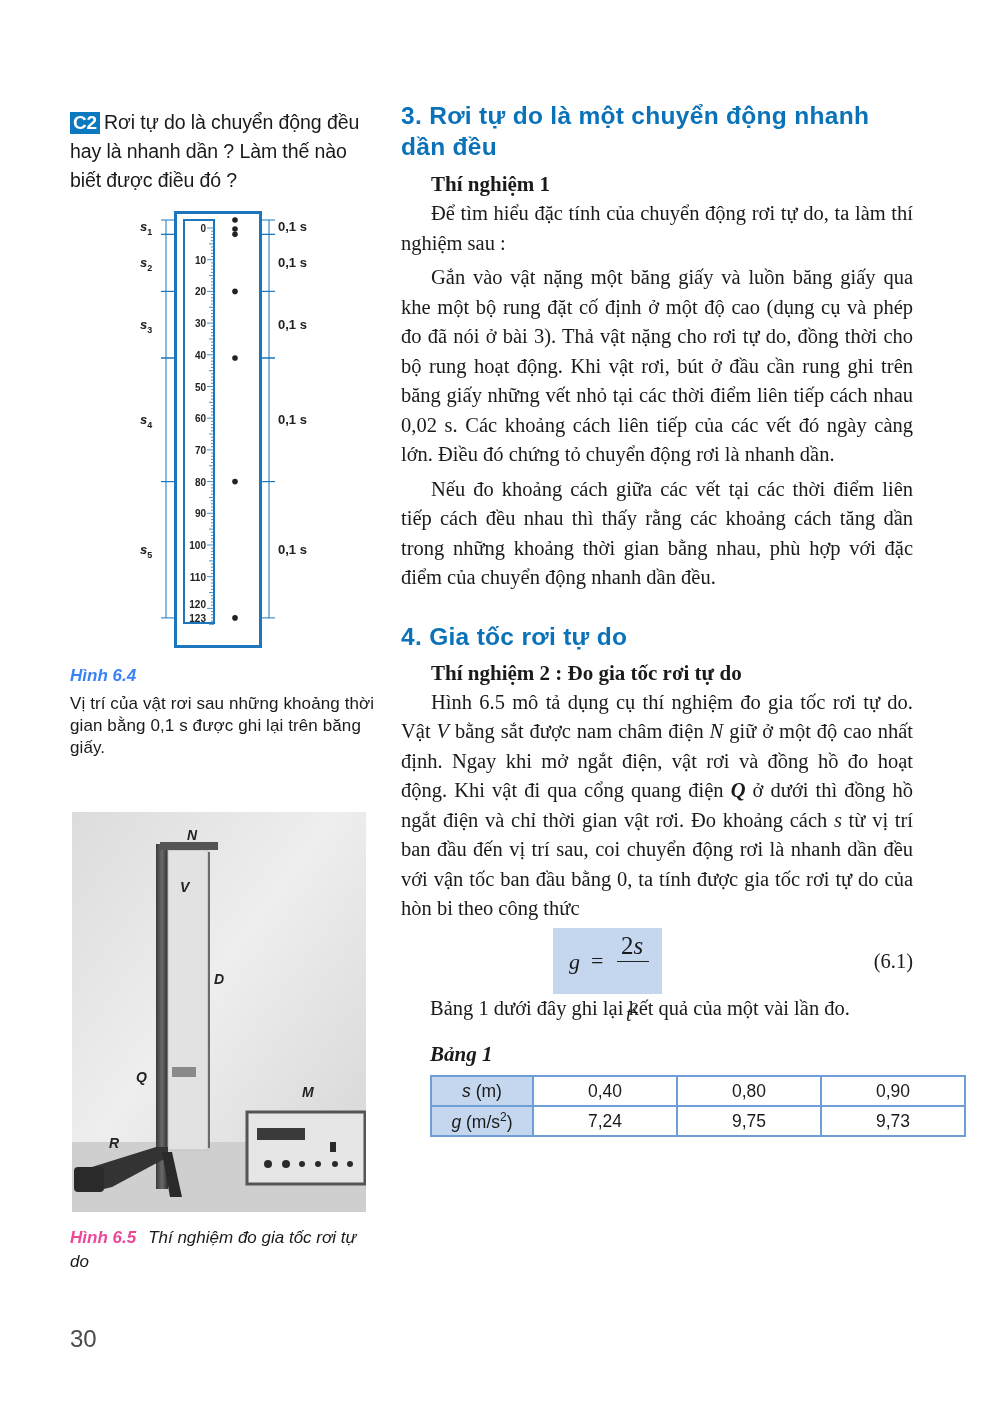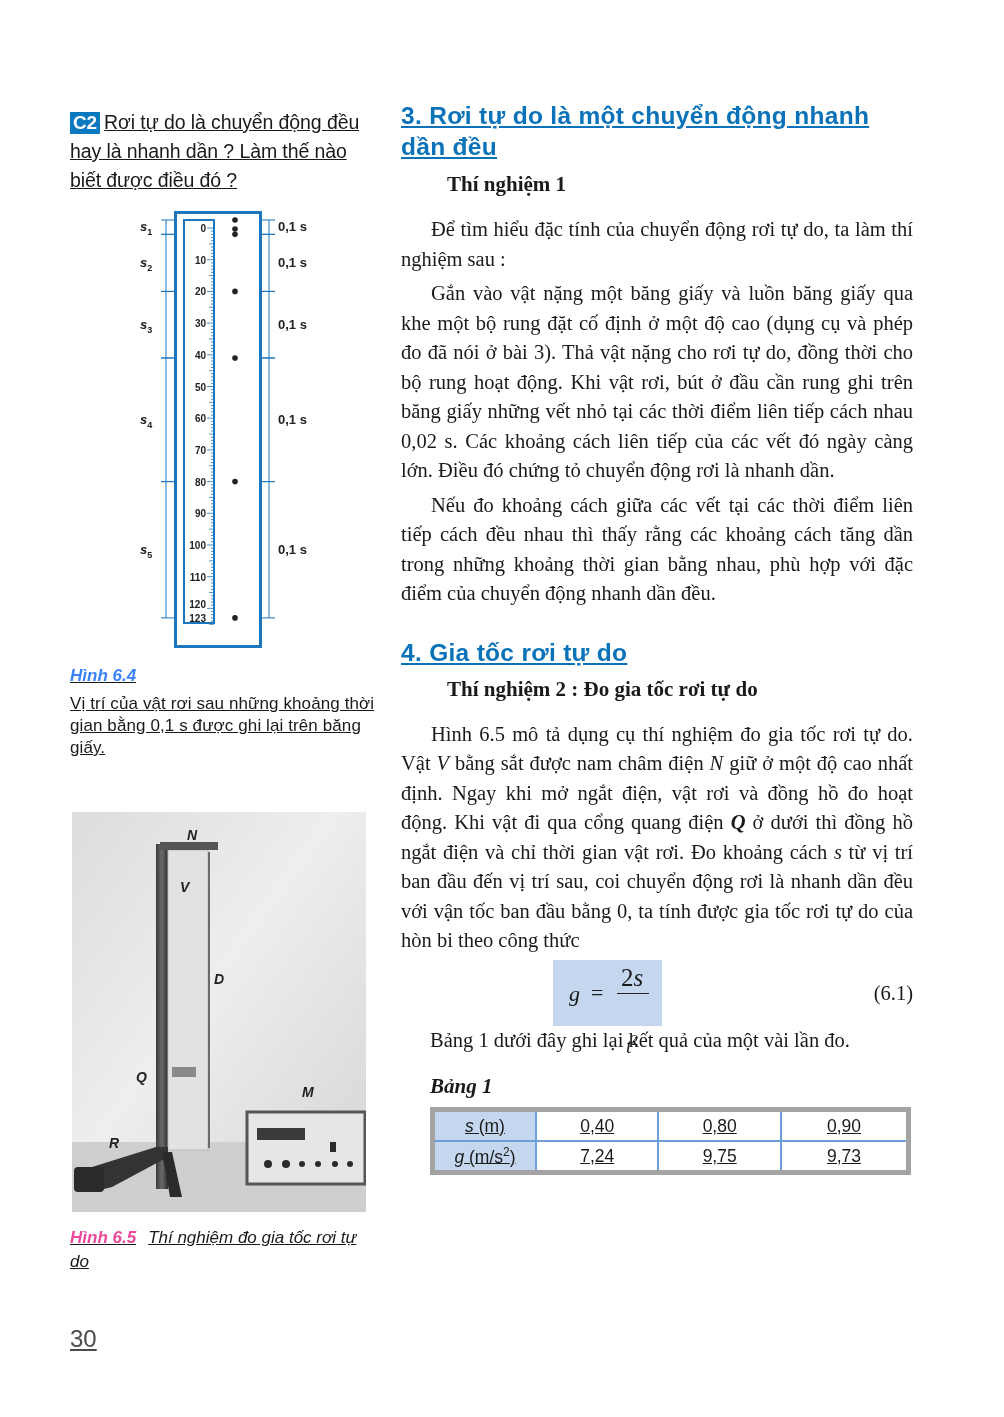--- a/index.html
+++ b/index.html
@@ -1,17 +1,17 @@
 <!DOCTYPE html>
 <html><head>
 <meta charset="utf-8">
 <style>
   html, body { margin: 0; padding: 0; background: #ffffff; }
   body { width: 1004px; height: 1417px; position: relative; overflow: hidden; color: #1a1a1a; }
-  .sans { font-family: "Liberation Sans", "DejaVu Sans", sans-serif; text-decoration: underline; }
+  .sans { font-family: "Liberation Sans", "DejaVu Sans", sans-serif; }
   .serif { font-family: "Liberation Serif", "DejaVu Serif", serif; }
 
   
   #c2-question { position: absolute; left: 70px; top: 108px; width: 305px; font-size: 19.5px; line-height: 29px; letter-spacing: -0.1px; }
   #c2-badge { display: inline-block; background: #0a79c0; color: #fff; font-weight: bold; padding: 0 3px; line-height: 22px; font-size: 19px; margin-right: 4px; }
 
   #fig64 { position: absolute; left: 130px; top: 205px; width: 200px; height: 450px; }
 
   #fig64-caption { position: absolute; left: 70px; top: 664px; width: 305px; }
   #fig64-title { color: #3b82f6; font-weight: bold; font-style: italic; font-size: 17px; line-height: 24px; }
@@ -20,37 +20,37 @@
   #photo { position: absolute; left: 72px; top: 812px; width: 294px; height: 400px; overflow: hidden; }
   #fig65-caption { position: absolute; left: 70px; top: 1226px; width: 305px; font-size: 17px; line-height: 24px; }
   #fig65-title { color: #ec4899; font-weight: bold; font-style: italic; margin-right: 12px; }
   #fig65-desc { font-style: italic; }
 
   #page-number { position: absolute; left: 70px; top: 1325px; font-size: 24px; color: #4a4a4a; }
 
   
   #right { position: absolute; left: 401px; top: 100px; width: 512px; }
   .h-section { color: #0a72b8; font-weight: bold; font-size: 24.5px; line-height: 31px; margin: 0; letter-spacing: 0.3px; }
-  .h-sub { font-weight: bold; font-size: 21px; line-height: 30px; margin: 16px; padding-left: 30px; }
+  .h-sub { font-weight: bold; font-size: 21px; line-height: 30px; margin: 0; padding-left: 30px; }
   .para { font-size: 20.5px; line-height: 29.5px; text-indent: 30px; text-align: justify; margin: 0; }
   .para em { font-style: italic; }
 
   #formula-row { position: relative; height: 70px; margin-top: 4px; }
   #formula-box { position: absolute; left: 152px; top: 0; width: 109px; height: 66px; background: #c5d7ee; }
   #formula-g { position: absolute; left: 16px; top: 21px; font-style: italic; font-size: 22px; }
   #formula-eq { position: absolute; left: 38px; top: 20px; font-size: 22px; }
   #formula-num { position: absolute; left: 68px; top: 4px; font-size: 25px; }
   #formula-num i, #formula-den i { font-style: italic; }
   #formula-bar { position: absolute; left: 64px; top: 33px; width: 32px; height: 1px; background: #222; }
   #formula-den { position: absolute; left: 73px; top: 36px; font-size: 20px; margin-top: 37px; }
   #formula-den sup { font-size: 14px; }
   #formula-ref { position: absolute; right: 0; top: 22px; font-size: 20.5px; }
 
   #table-title { font-weight: bold; font-style: italic; font-size: 21px; line-height: 30px; margin: 16px 0 6px 29px; }
-  #table1 { margin-left: 29px; border-collapse: collapse; border: 5px solid #a3a3a3; width: 481px; padding-left: 16px; }
+  #table1 { margin-left: 29px; border-collapse: collapse; border: 2px solid #a3a3a3; width: 536px; padding-left: 16px; }
   #table1 td { border: 2px solid #6d9fd6; text-align: center; height: 28px; font-size: 17.5px; padding: 0; }
   #table1 td.hdr { background: #c5d7ee; width: 100px; }
   #table1 td.hdr i { font-style: italic; }
 </style>
 </head>
 <body>
 
 <div id="c2-question" class="sans">
   <span id="c2-badge">C2</span><span>Rơi tự do là chuyển động đều hay là nhanh dần ? Làm thế nào biết được điều đó ?</span>
 </div>

